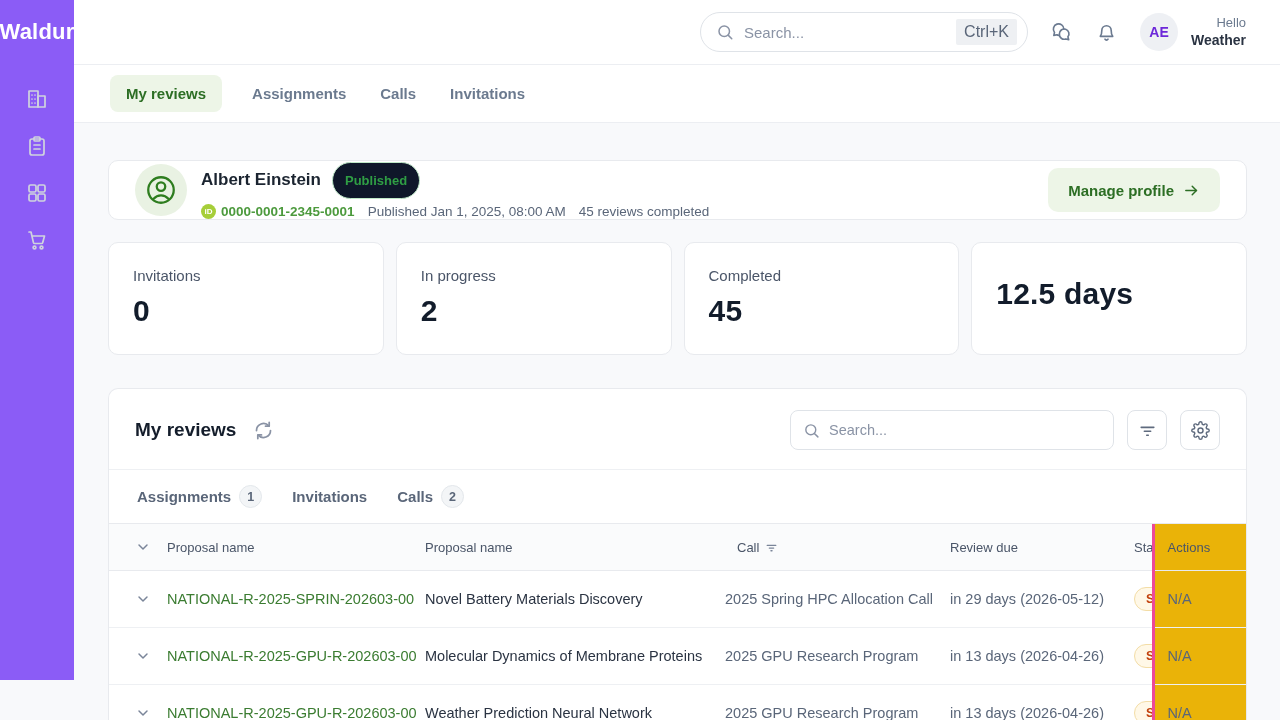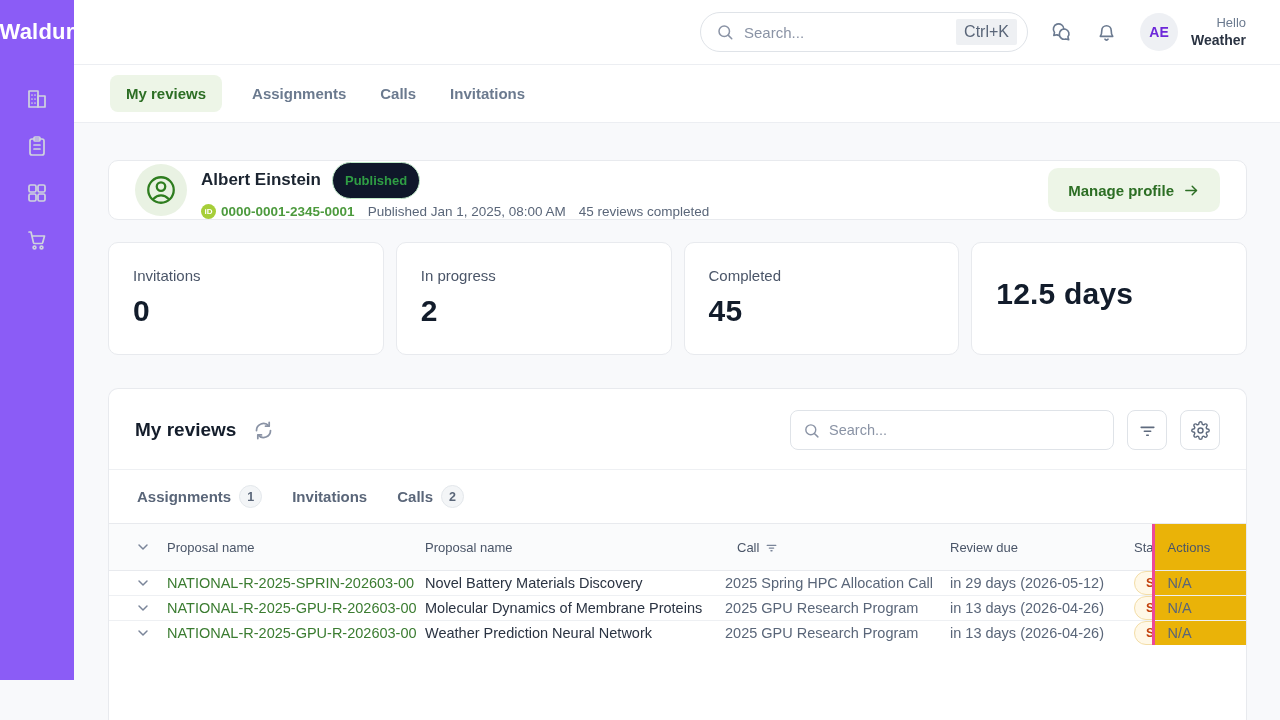--- a/index.html
+++ b/index.html
@@ -133,21 +133,21 @@
   .count-badge.green { background: #edf6e8; border-color: #cbe3c2; color: #2f7a27; }
 
   
   table { width: 1139px; border-collapse: collapse; table-layout: fixed; }
   thead th {
     font-size: 13px; font-weight: normal; color: #4a5568; text-align: left;
     padding: 15px 8px; background: #fafbfc; overflow: hidden; white-space: nowrap;
   }
   thead { border-bottom: 1px solid #e8eaee; }
   tbody td {
-    font-size: 14.5px; padding: 0 8px; border-top: 1px solid #eef0f3;
+    font-size: 14.5px; padding: 16px 8px; border-top: 1px solid #eef0f3;
     overflow: hidden; white-space: nowrap; vertical-align: middle;
   }
   tbody tr:first-child td { border-top: none; }
   .col-expand { width: 50px; }
   .col-slug { width: 258px; }
   .col-name { width: 300px; }
   .col-call { width: 225px; }
   .col-due { width: 184px; }
   .col-state { width: 27px; }
   .col-actions { width: 95px; }

